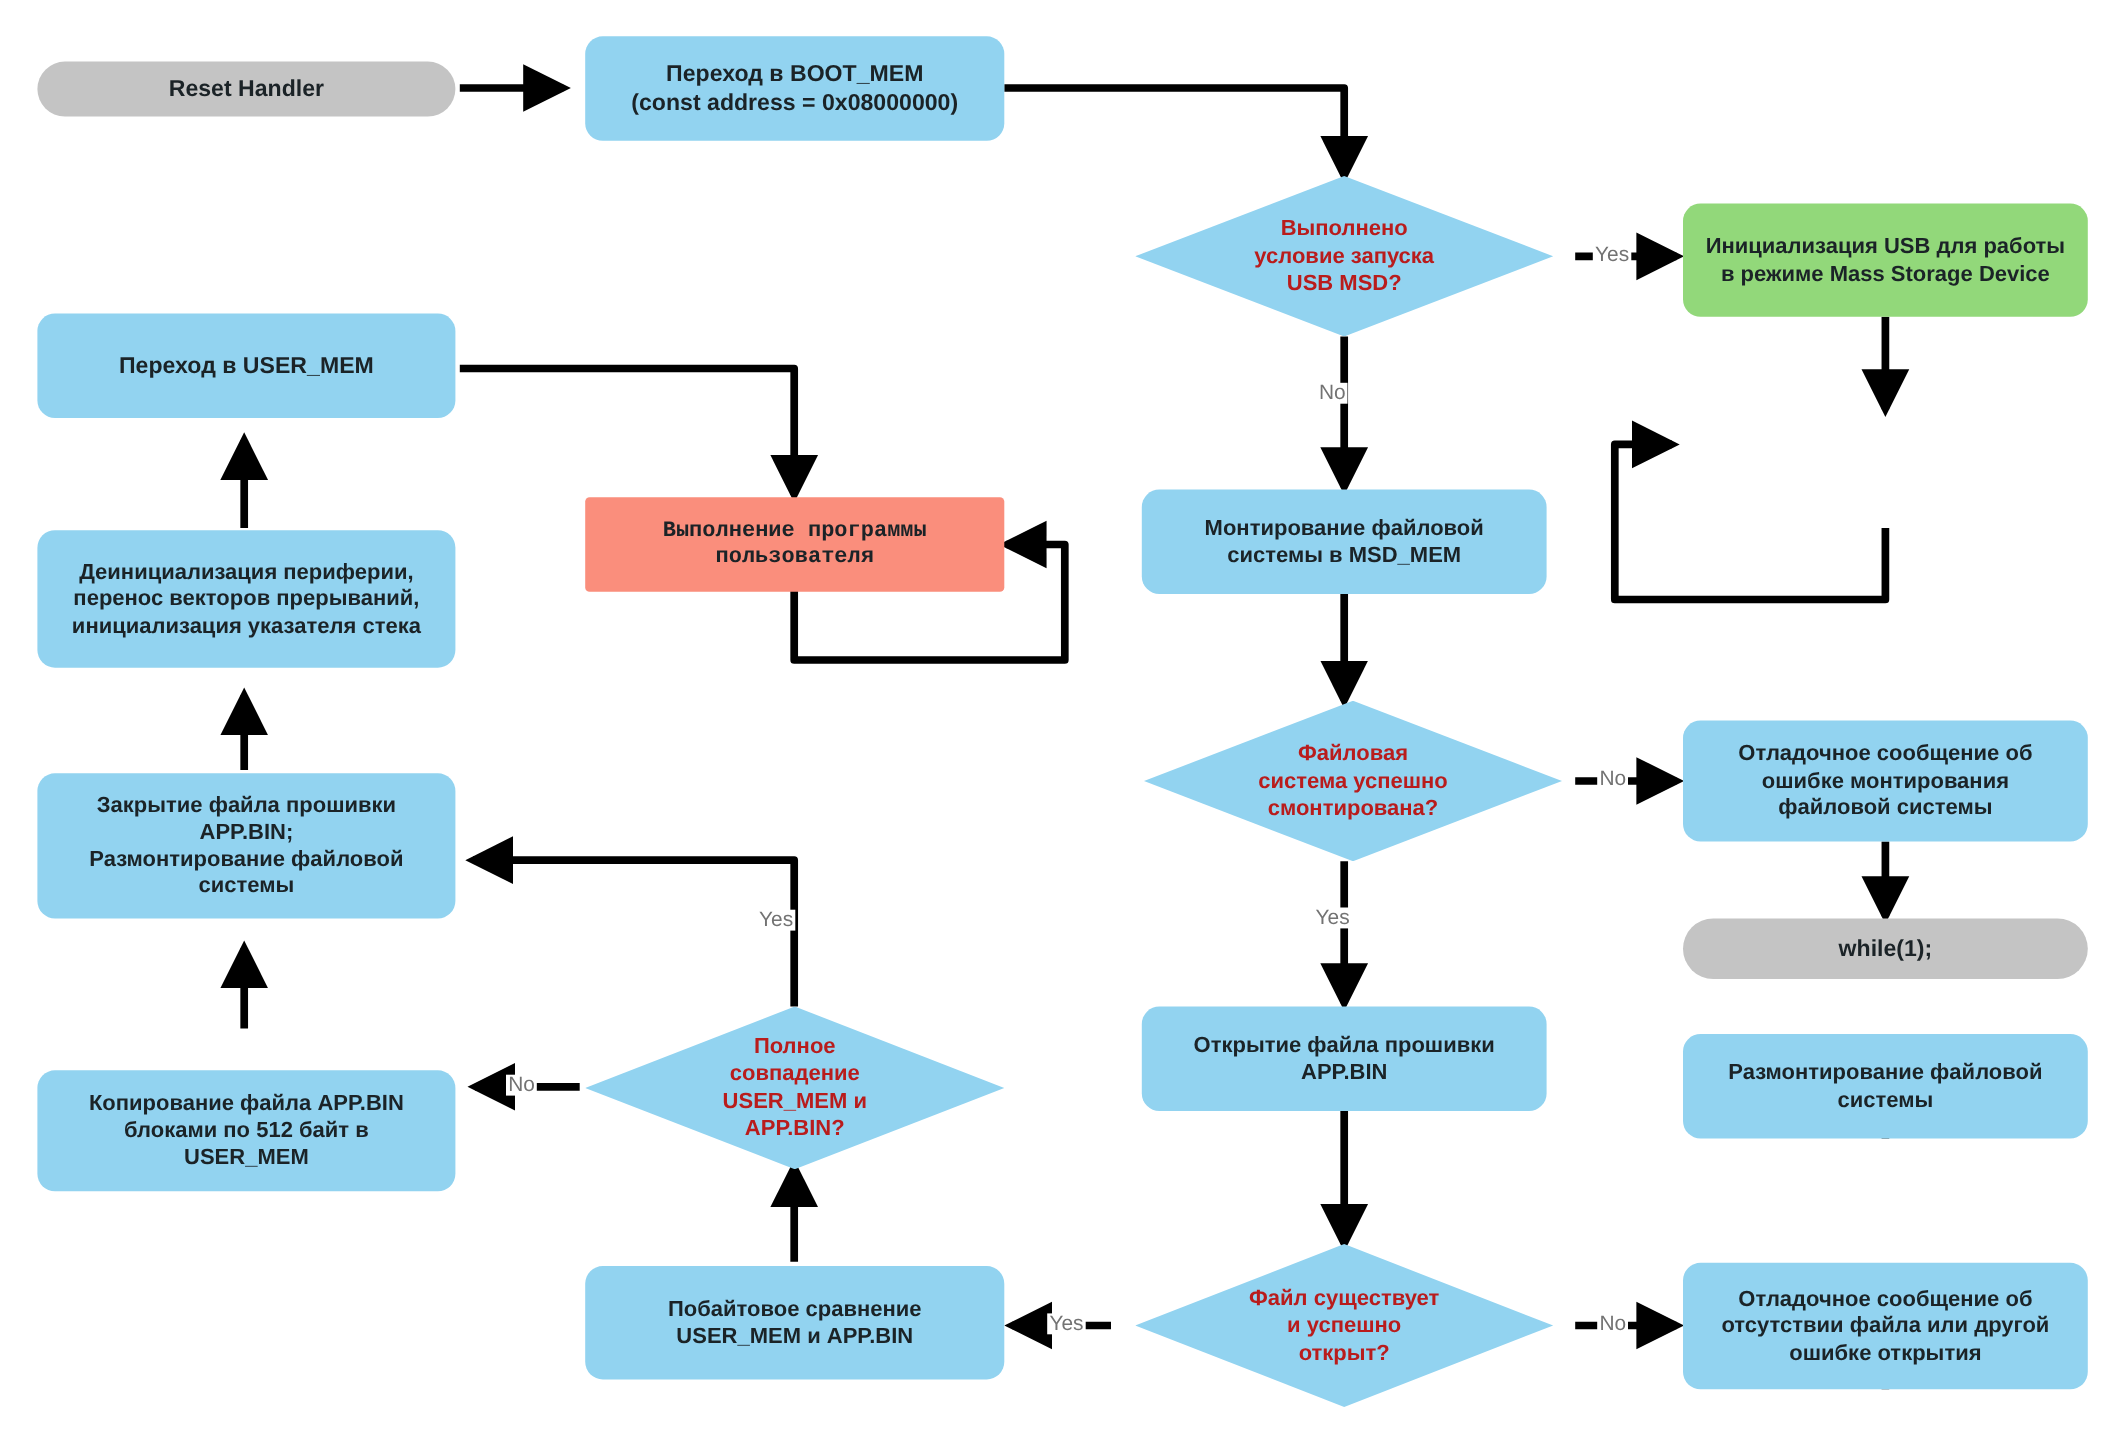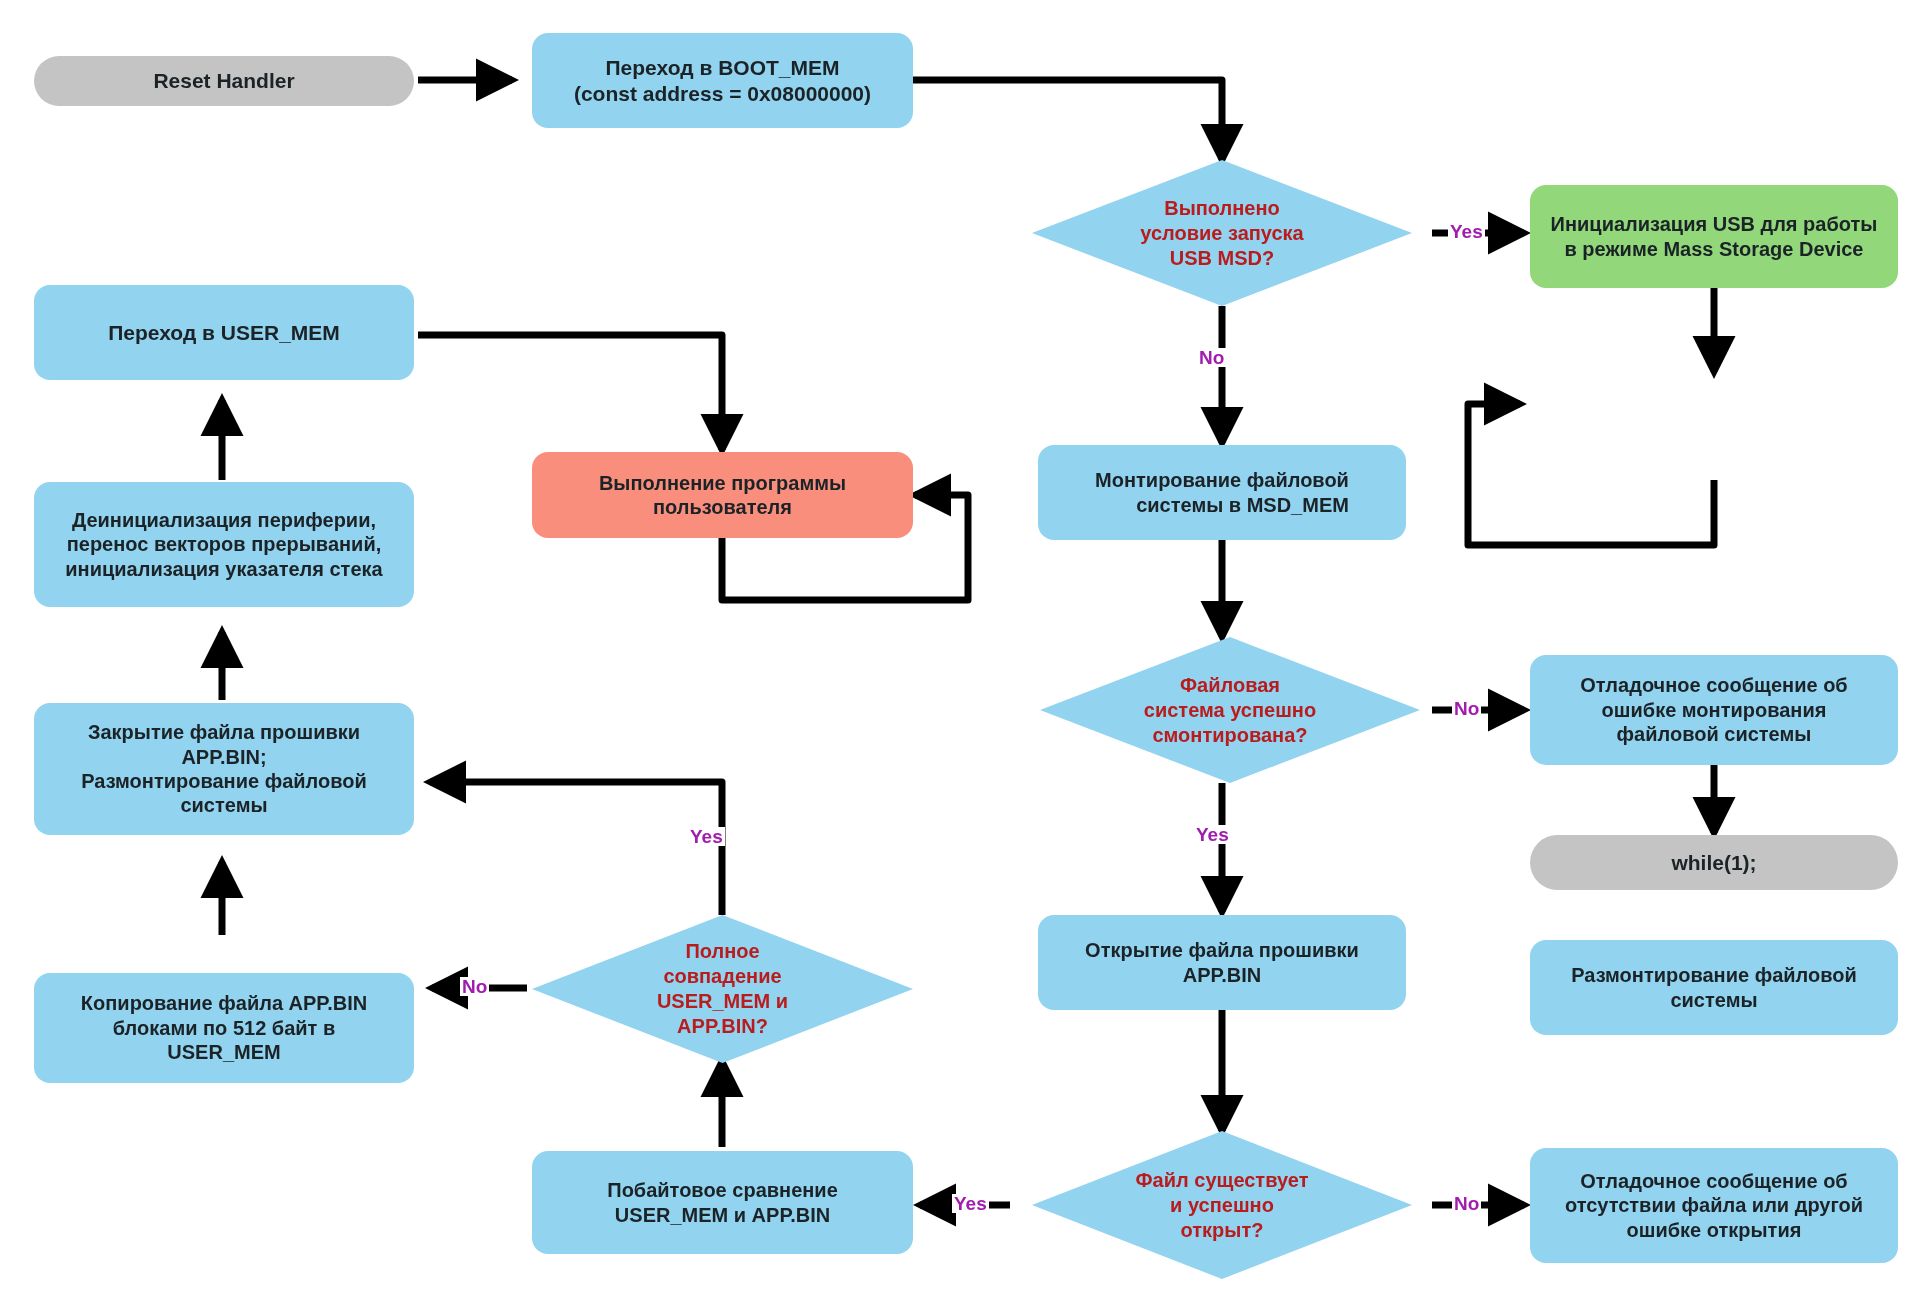--- a/index.html
+++ b/index.html
@@ -12,36 +12,36 @@
   svg.edges{position:absolute;left:0;top:0;width:1920px;height:1309px;pointer-events:none;}
 
   .node{
     position:absolute;display:flex;align-items:center;justify-content:center;
     text-align:center;box-sizing:border-box;
     color:#1b2327;font-weight:bold;line-height:1.22;
     padding:4px 10px;white-space:pre-line;
   }
   .proc{background:#92d3f0;border-radius:16px;}
   .green{background:#92d87a;border-radius:16px;}
-  .red{background:#fa8e7c;border-radius:16px;}
+  .red{background:#fa8e7c;border-radius:4px;font-family:Liberation Mono, monospace;}
   .term{background:#c4c4c4;border-radius:999px;}
 
   .diamond{position:absolute;}
   .diamond .shape{
     position:absolute;inset:0;background:#92d3f0;
     clip-path:polygon(50% 0%,100% 50%,50% 100%,0% 50%);
     border-radius:4px;
   }
   .diamond .dlabel{
     position:absolute;inset:0;display:flex;align-items:center;justify-content:center;
     text-align:center;color:#b91c1c;font-weight:bold;line-height:1.25;white-space:pre-line;
   }
 
   .edge-label{
-    position:absolute;color:#a21caf;font-weight:bold;font-size:19px;
+    position:absolute;color:#737373;font-weight:normal;font-size:19px;
     background:#ffffff;padding:0 2px;line-height:1;
   }
 </style>
 </head>
 <body>
 
 <div id="canvas">
 
   <svg class="edges" viewBox="0 0 1920 1309">
     <defs>
@@ -117,21 +117,21 @@
 USB MSD?</span>
     </div>
   </div>
 
   <div class="node green" style="left:1530px;top:185px;width:368px;height:103px;font-size:20px;">
     <span>Инициализация USB для работы
 в режиме Mass Storage Device</span>
   </div>
 
 
-  <div class="node proc" style="left:1038px;top:445px;width:368px;height:95px;font-size:20px;text-align:right;">
+  <div class="node proc" style="left:1038px;top:445px;width:368px;height:95px;font-size:20px;">
     <span>Монтирование файловой
 системы в MSD_MEM</span>
   </div>
 
   <div class="diamond" style="left:1040px;top:637px;width:380px;height:146px;">
     <div class="shape"></div>
     <div class="dlabel" style="font-size:20px;">
       <span>Файловая
 система успешно
 смонтирована?</span>

